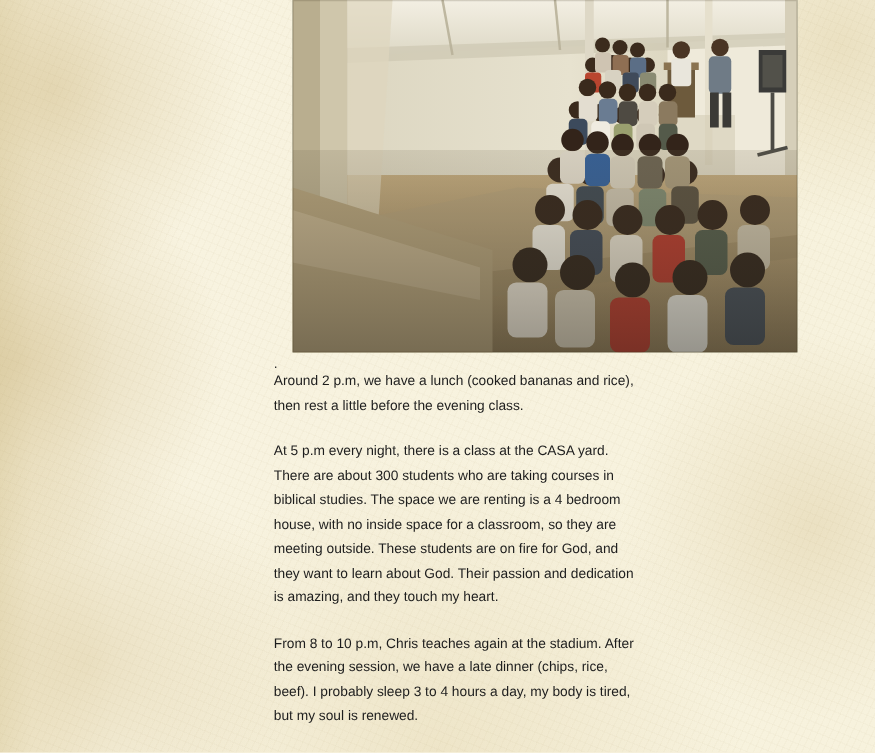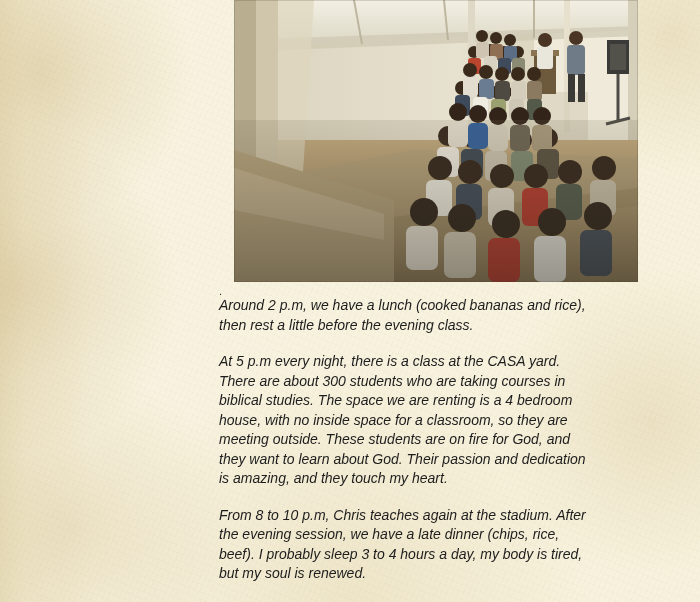--- a/index.html
+++ b/index.html
@@ -71,26 +71,25 @@
     top: 286px;
     width: 432px;
   }
   .lead-dot {
     font-size: 11px;
     line-height: 10px;
     color: #2b2b2b;
     height: 10px;
   }
   .para {
-    font-size: 14px;
+    font-size: 11px;
     line-height: 19.5px;
     color: #1d1d1d;
     margin: 0 0 17px 0;
     white-space: pre-line;
-    font-style: italic;
   }
   .para:last-child { margin-bottom: 16px; }
 </style>
 </head>
 <body>
 
 <div class="page">
   <div class="content">
 
     <div class="photo-wrap">

